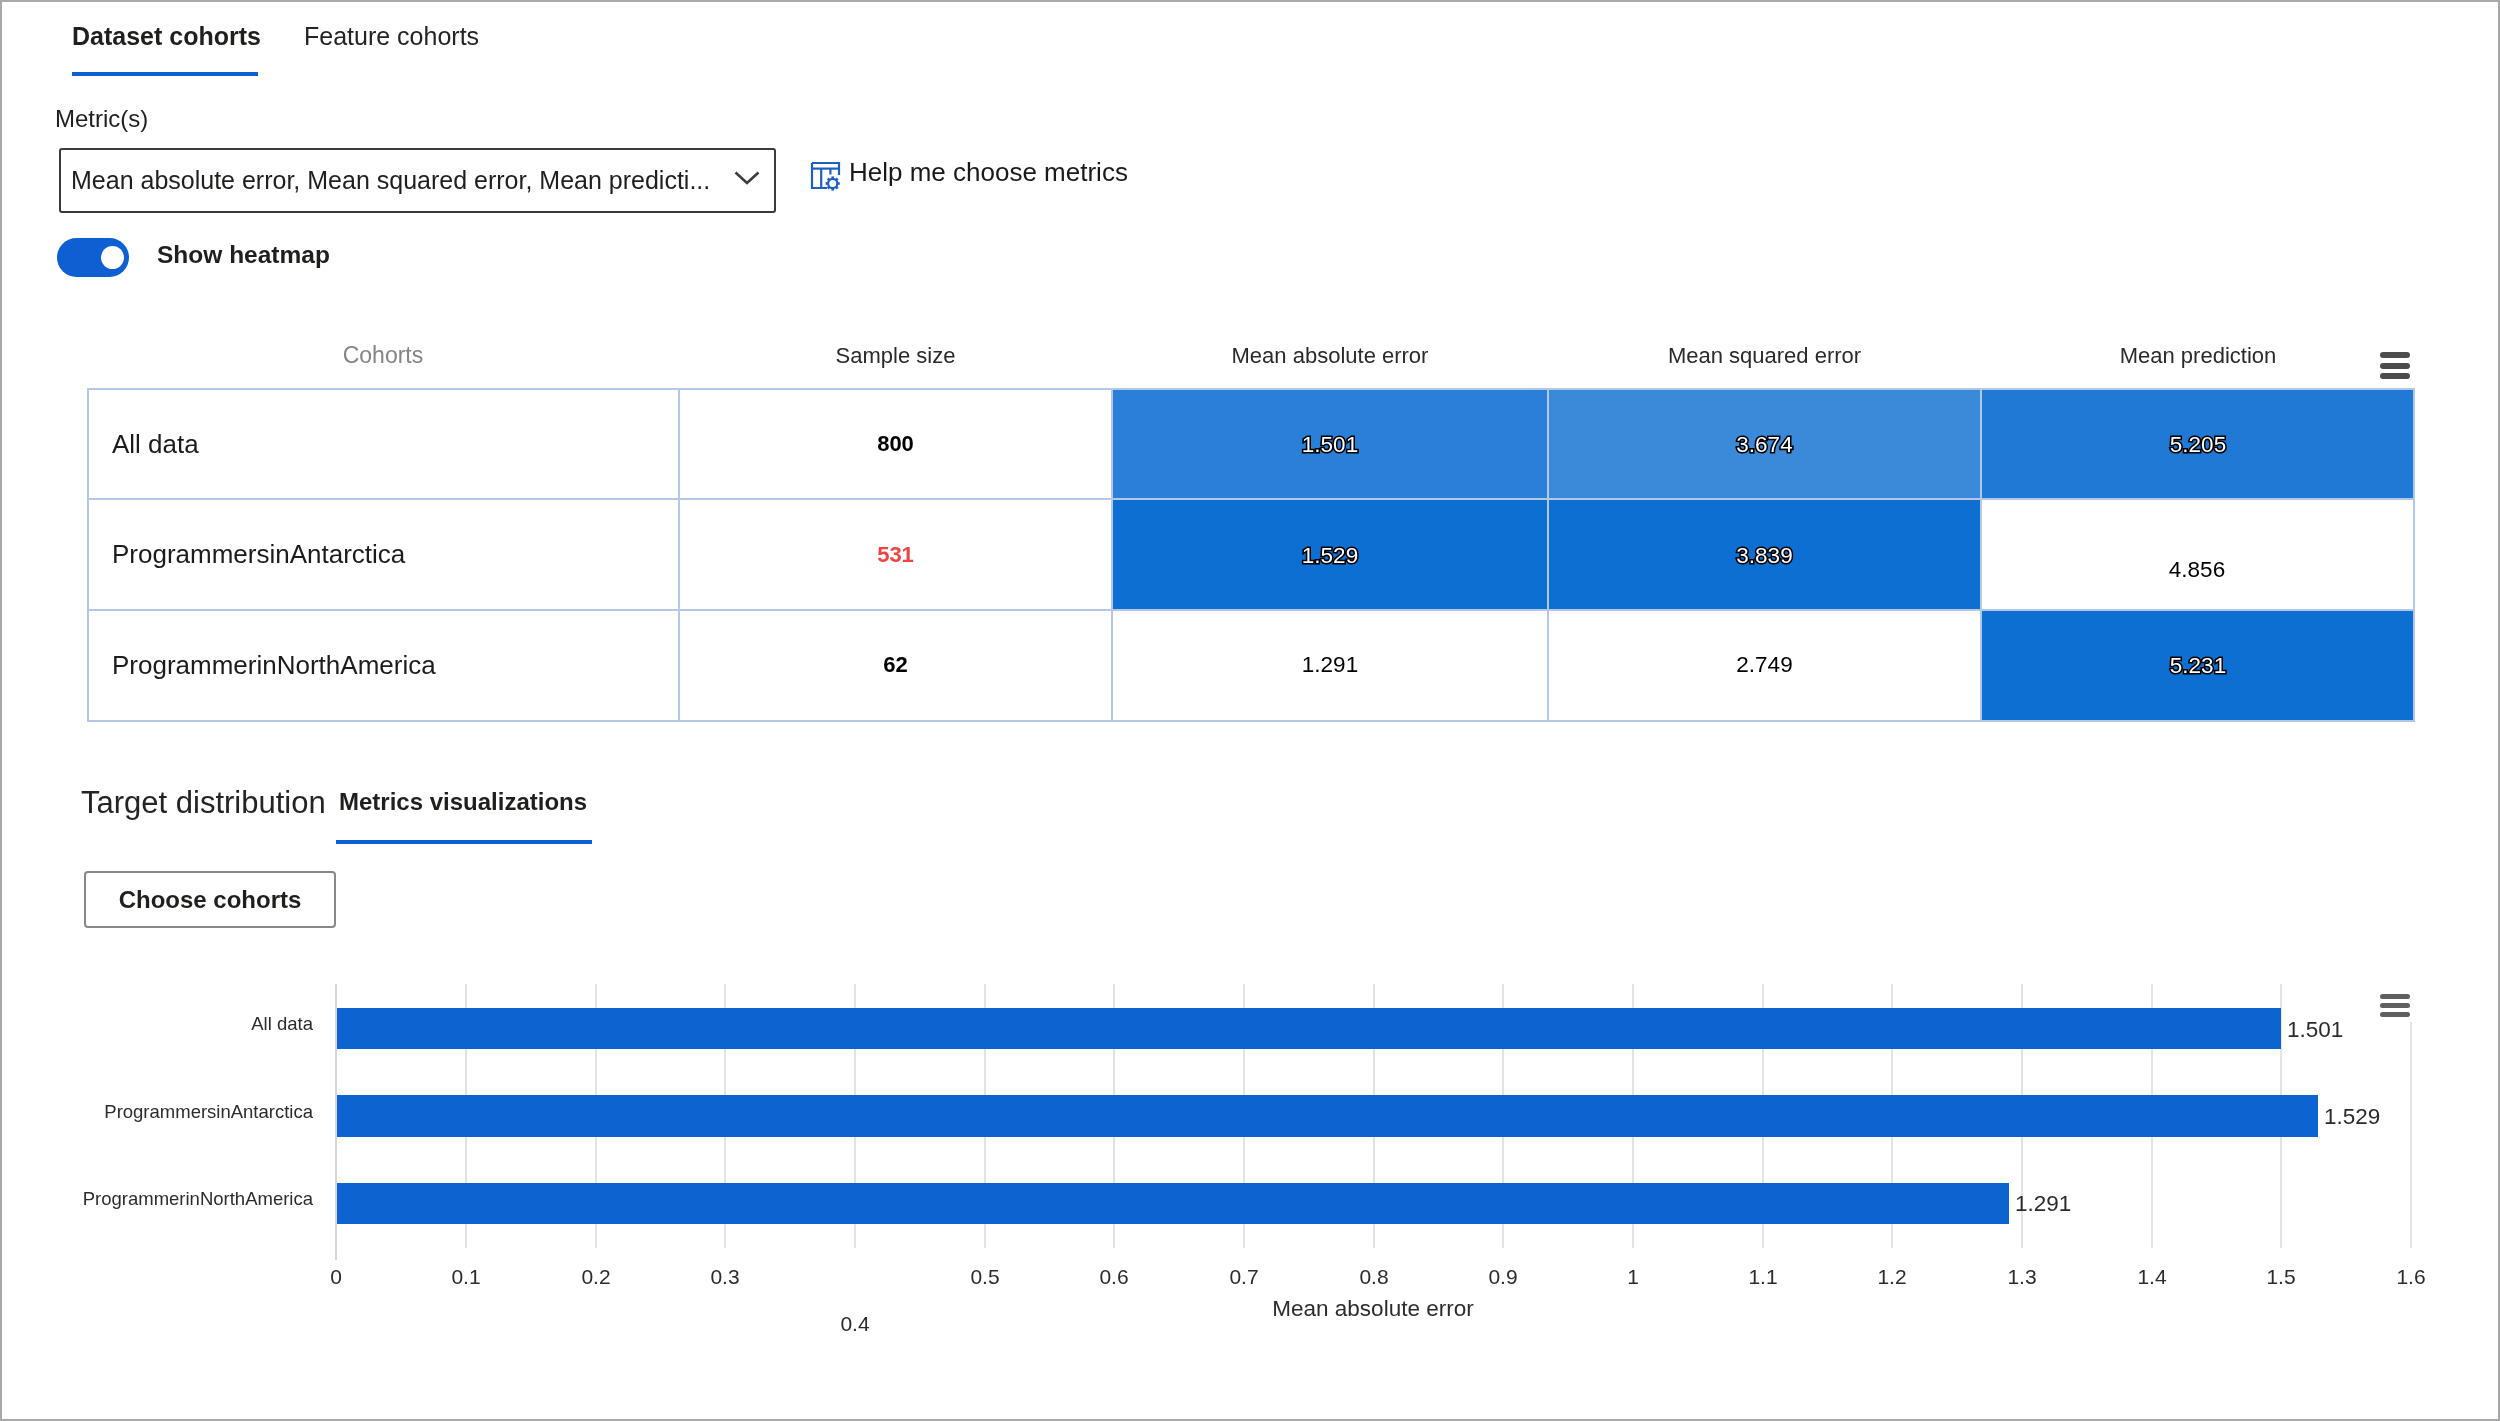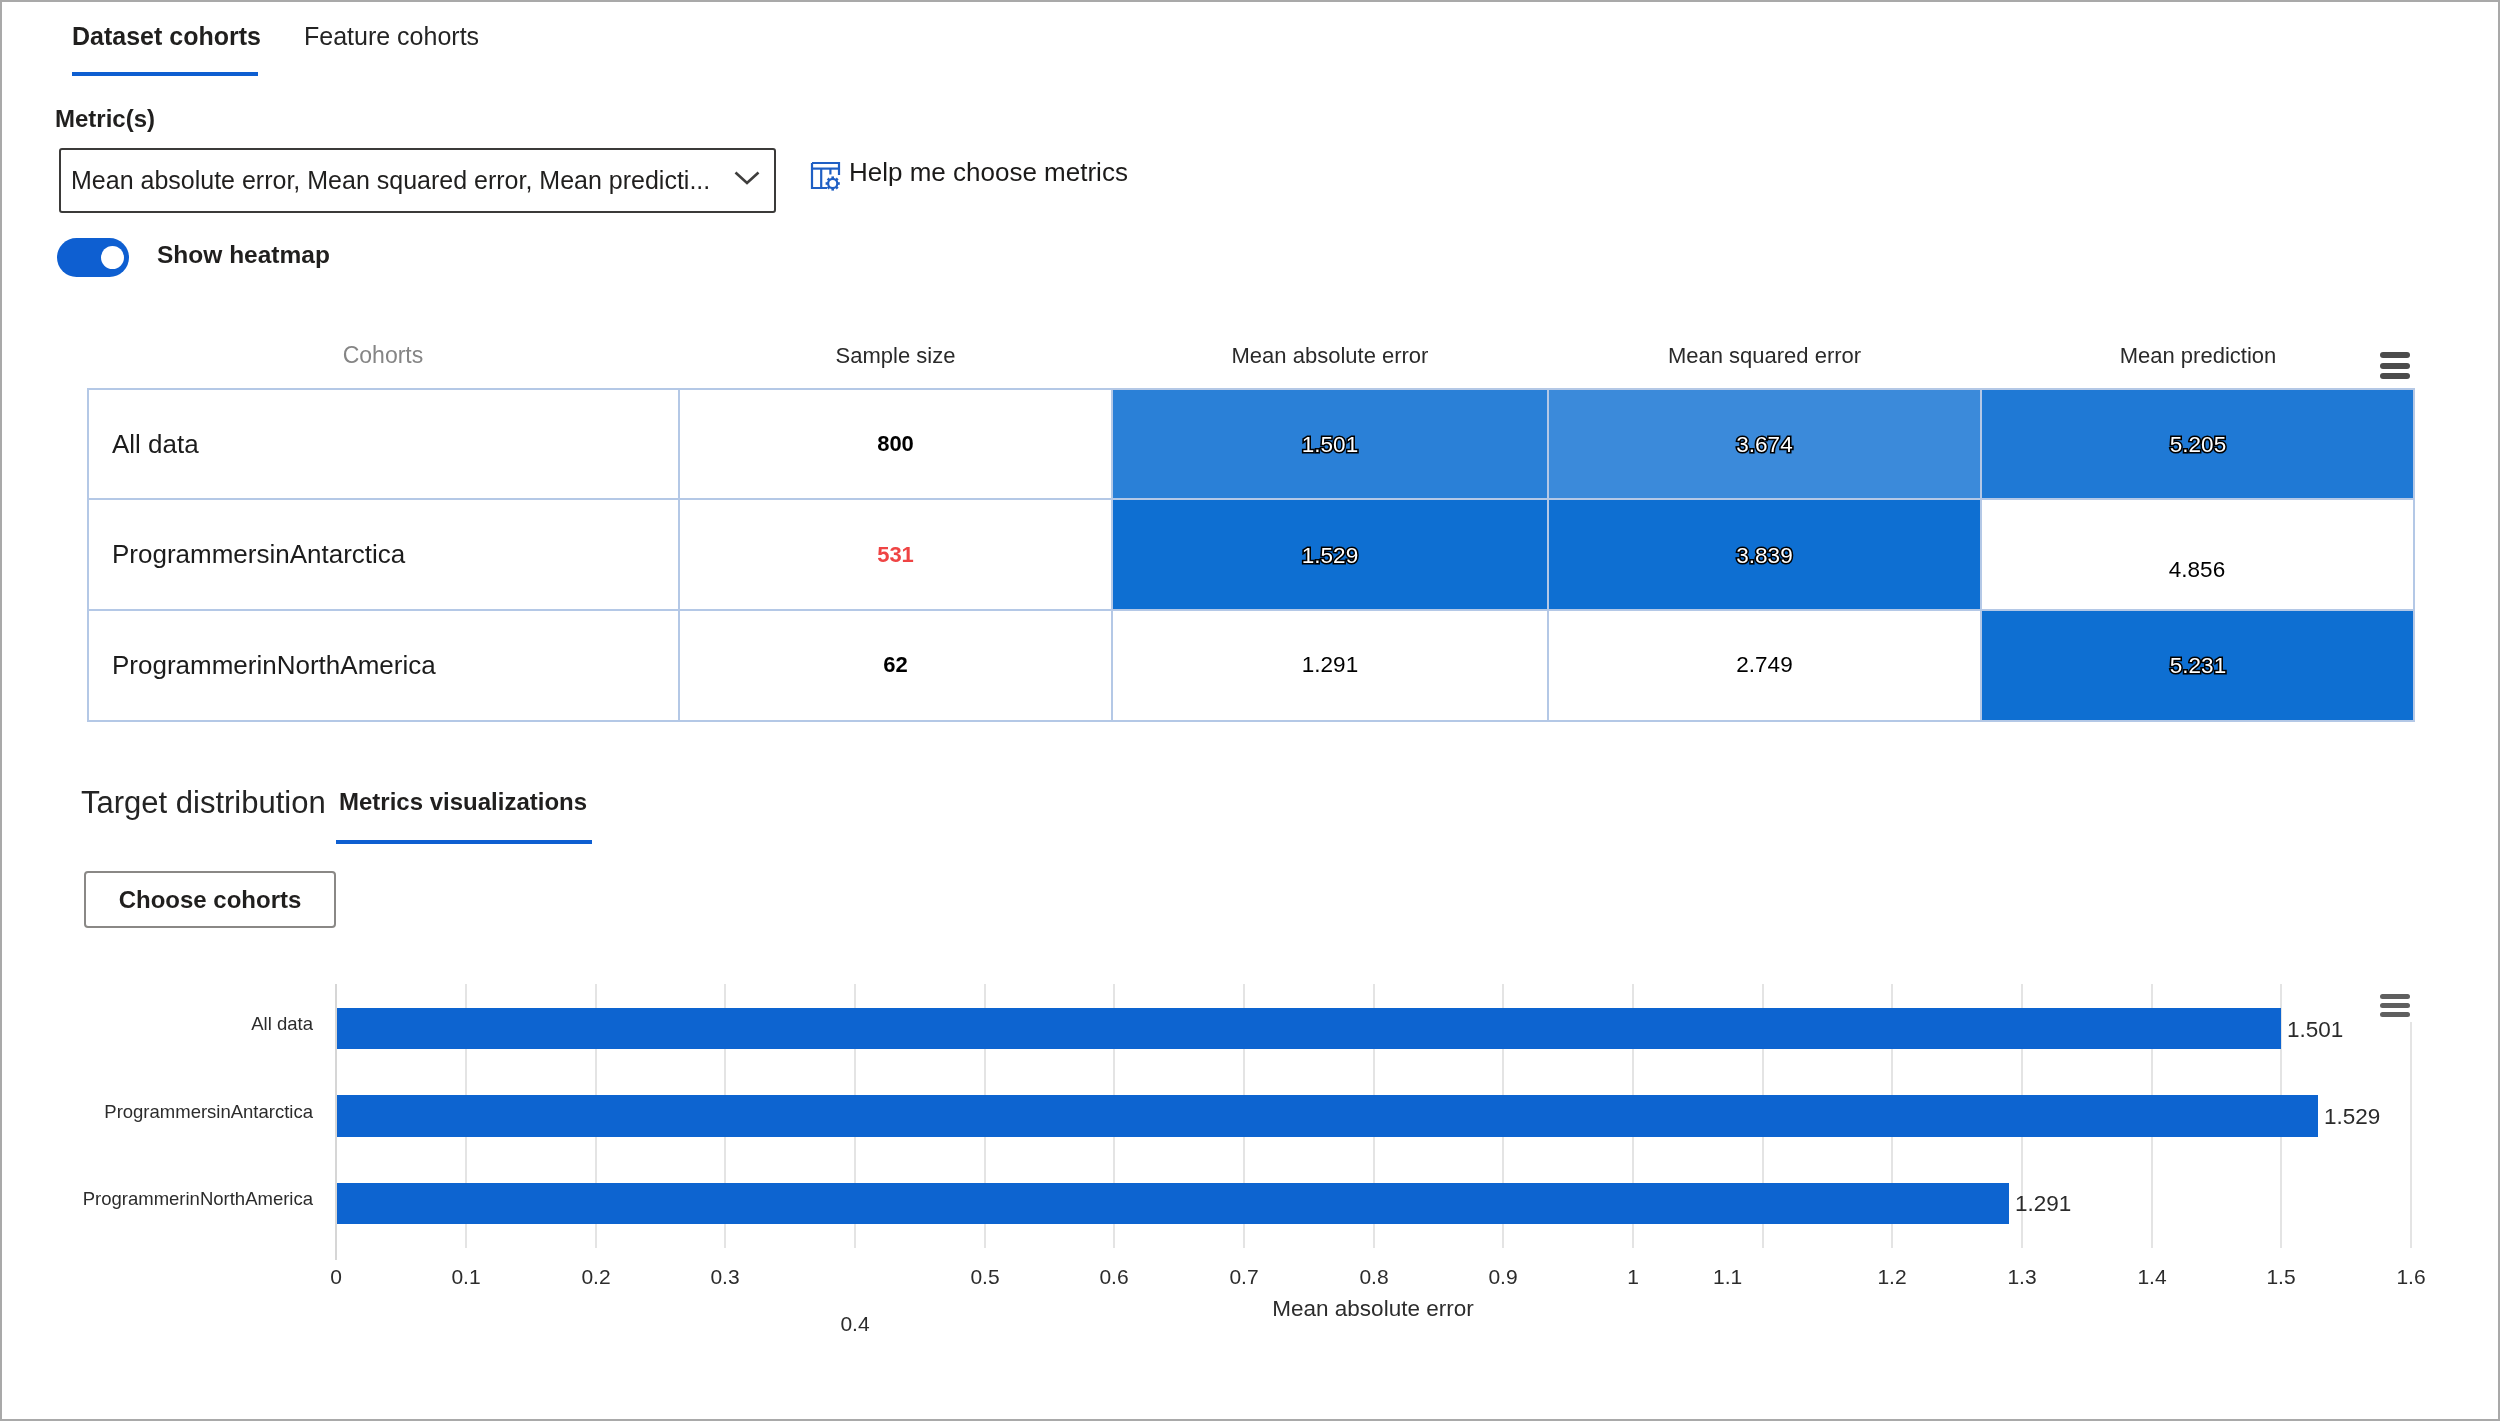--- a/index.html
+++ b/index.html
@@ -9,21 +9,21 @@
   .bar3{position:absolute;width:30px;border-radius:3px;}
 </style>
 </head>
 <body>
 <div class="page">
 
   <div class="abs" style="left:70px;top:22px;font-size:25px;font-weight:700;color:#201f1e;line-height:25px;">Dataset cohorts</div>
   <div class="abs" style="left:302px;top:22px;font-size:25px;font-weight:400;color:#242424;line-height:25px;">Feature cohorts</div>
   <div class="abs" style="left:70px;top:70px;width:186px;height:4px;background:#0e5fd1;"></div>
 
-  <div class="abs" style="left:53px;top:105px;font-size:24px;font-weight:700;color:#201f1e;line-height:24px;">Metric(s)</div>
+  <div class="abs" style="left:53px;top:105px;font-size:24px;font-weight:400;color:#201f1e;line-height:24px;">Metric(s)</div>
 
   <div class="abs" style="left:57px;top:146px;width:717px;height:65px;box-sizing:border-box;border:2px solid #3b3a39;border-radius:3px;display:flex;align-items:center;">
     <span style="font-size:25px;color:#201f1e;margin-left:10px;white-space:nowrap;">Mean absolute error, Mean squared error, Mean predicti...</span>
     <svg class="abs" style="right:14px;top:21px;" width="26" height="14" viewBox="0 0 26 14">
       <path d="M1.5 1.5 L13 12 L24.5 1.5" fill="none" stroke="#3f3e3d" stroke-width="2.6"></path>
     </svg>
   </div>
 
   <svg class="abs" style="left:808px;top:159px;" width="31" height="30" viewBox="0 0 31 30">
     <g fill="none" stroke="#1f5fc4" stroke-width="2.2">
@@ -146,21 +146,21 @@
   <div class="abs" style="left:414px;top:1264px;width:100px;text-align:center;font-size:21px;color:#2c2c2c;line-height:21px;">0.1</div>
   <div class="abs" style="left:544px;top:1264px;width:100px;text-align:center;font-size:21px;color:#2c2c2c;line-height:21px;">0.2</div>
   <div class="abs" style="left:673px;top:1264px;width:100px;text-align:center;font-size:21px;color:#2c2c2c;line-height:21px;">0.3</div>
   <div class="abs" style="left:803px;top:1311px;width:100px;text-align:center;font-size:21px;color:#2c2c2c;line-height:21px;">0.4</div>
   <div class="abs" style="left:933px;top:1264px;width:100px;text-align:center;font-size:21px;color:#2c2c2c;line-height:21px;">0.5</div>
   <div class="abs" style="left:1062px;top:1264px;width:100px;text-align:center;font-size:21px;color:#2c2c2c;line-height:21px;">0.6</div>
   <div class="abs" style="left:1192px;top:1264px;width:100px;text-align:center;font-size:21px;color:#2c2c2c;line-height:21px;">0.7</div>
   <div class="abs" style="left:1322px;top:1264px;width:100px;text-align:center;font-size:21px;color:#2c2c2c;line-height:21px;">0.8</div>
   <div class="abs" style="left:1451px;top:1264px;width:100px;text-align:center;font-size:21px;color:#2c2c2c;line-height:21px;">0.9</div>
   <div class="abs" style="left:1581px;top:1264px;width:100px;text-align:center;font-size:21px;color:#2c2c2c;line-height:21px;">1</div>
-  <div class="abs" style="left:1711px;top:1264px;width:100px;text-align:left;font-size:21px;color:#2c2c2c;line-height:21px;">1.1</div>
+  <div class="abs" style="left:1711px;top:1264px;width:100px;text-align:center;font-size:21px;color:#2c2c2c;line-height:21px;">1.1</div>
   <div class="abs" style="left:1840px;top:1264px;width:100px;text-align:center;font-size:21px;color:#2c2c2c;line-height:21px;">1.2</div>
   <div class="abs" style="left:1970px;top:1264px;width:100px;text-align:center;font-size:21px;color:#2c2c2c;line-height:21px;">1.3</div>
   <div class="abs" style="left:2100px;top:1264px;width:100px;text-align:center;font-size:21px;color:#2c2c2c;line-height:21px;">1.4</div>
   <div class="abs" style="left:2229px;top:1264px;width:100px;text-align:center;font-size:21px;color:#2c2c2c;line-height:21px;">1.5</div>
   <div class="abs" style="left:2359px;top:1264px;width:100px;text-align:center;font-size:21px;color:#2c2c2c;line-height:21px;">1.6</div>
 
   <div class="abs" style="left:1121px;top:1296px;width:500px;text-align:center;font-size:22.5px;color:#2c2c2c;line-height:22.5px;">Mean absolute error</div>
 
   <div class="abs" style="left:2372px;top:982px;width:46px;height:38px;background:#fff;"></div>
   <div class="bar3" style="left:2378px;top:991.5px;height:5.5px;background:#5f5f5f;"></div>

